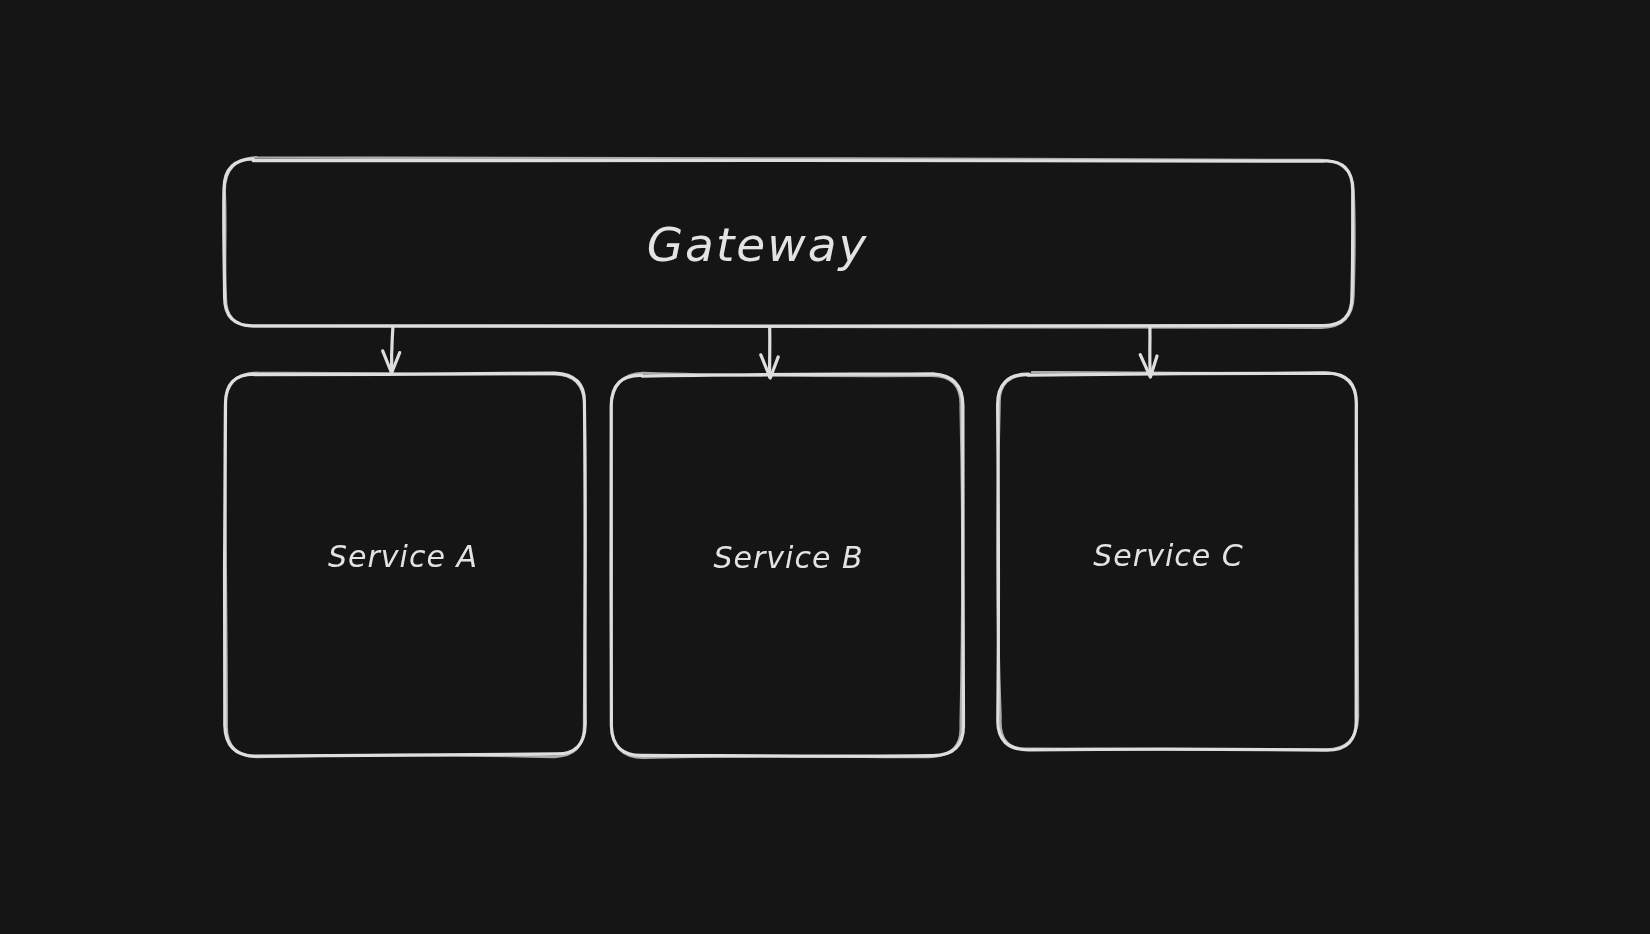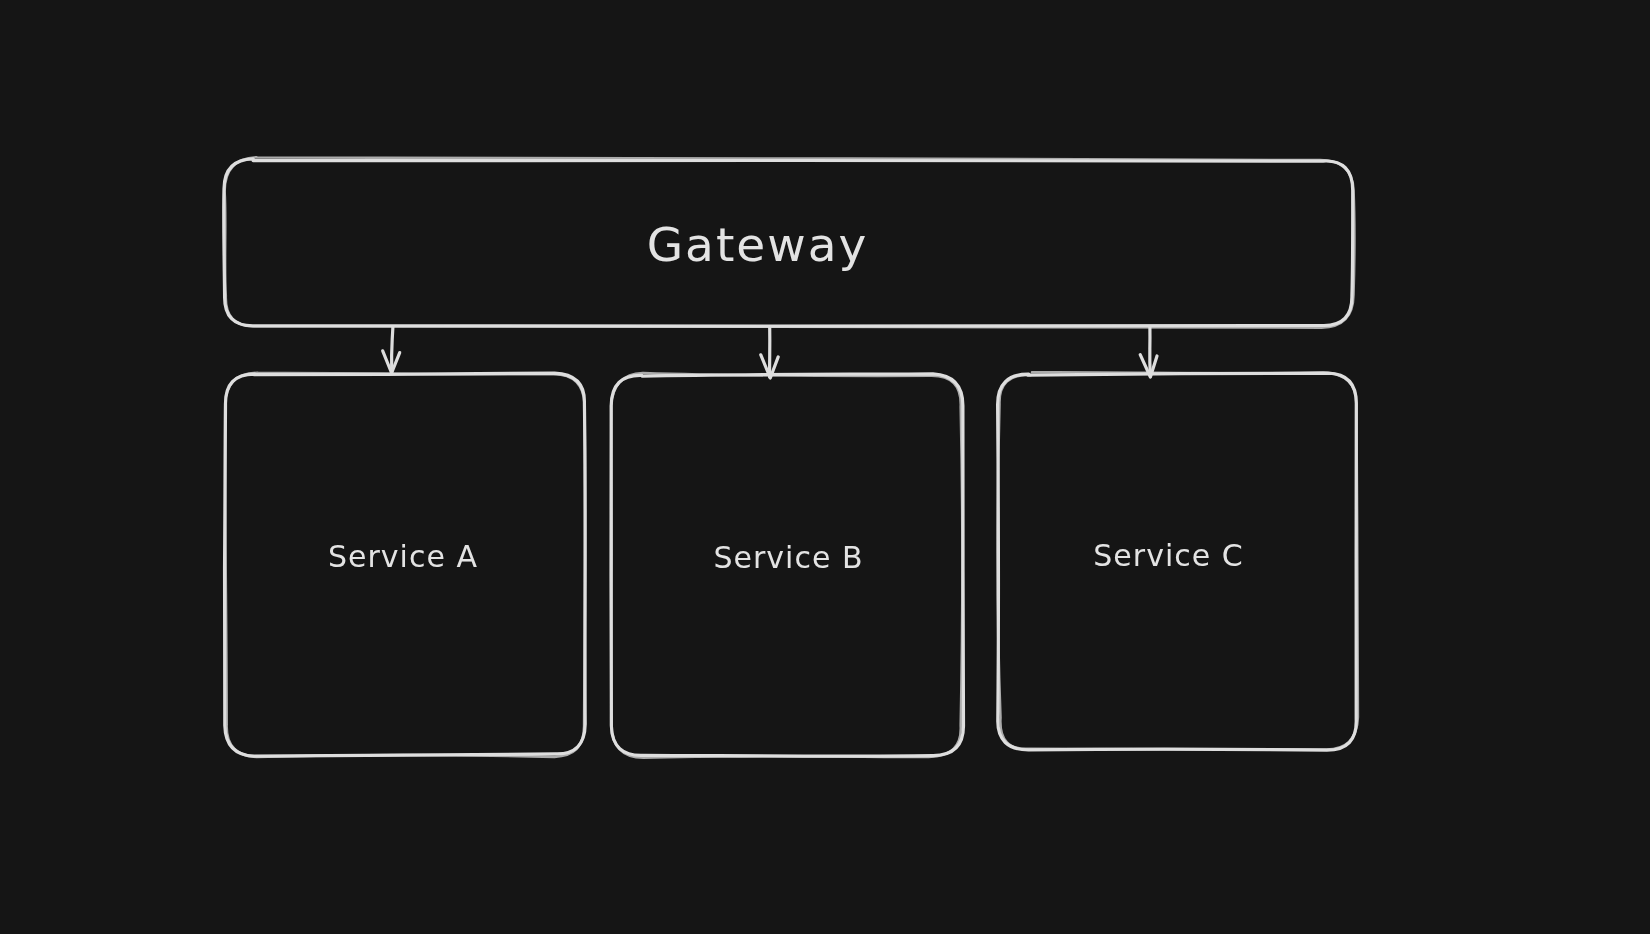--- a/index.html
+++ b/index.html
@@ -7,20 +7,21 @@
     padding: 0;
     background: #151515;
   }
   .canvas {
     position: relative;
     width: 1650px;
     height: 934px;
     background: #151515;
     overflow: hidden;
     font-family: "DejaVu Sans", "Liberation Sans", sans-serif;
+    font-style: italic;
   }
   .canvas svg {
     position: absolute;
     left: 0;
     top: 0;
     width: 100%;
     height: 100%;
     display: block;
   }
   .node-outline {

